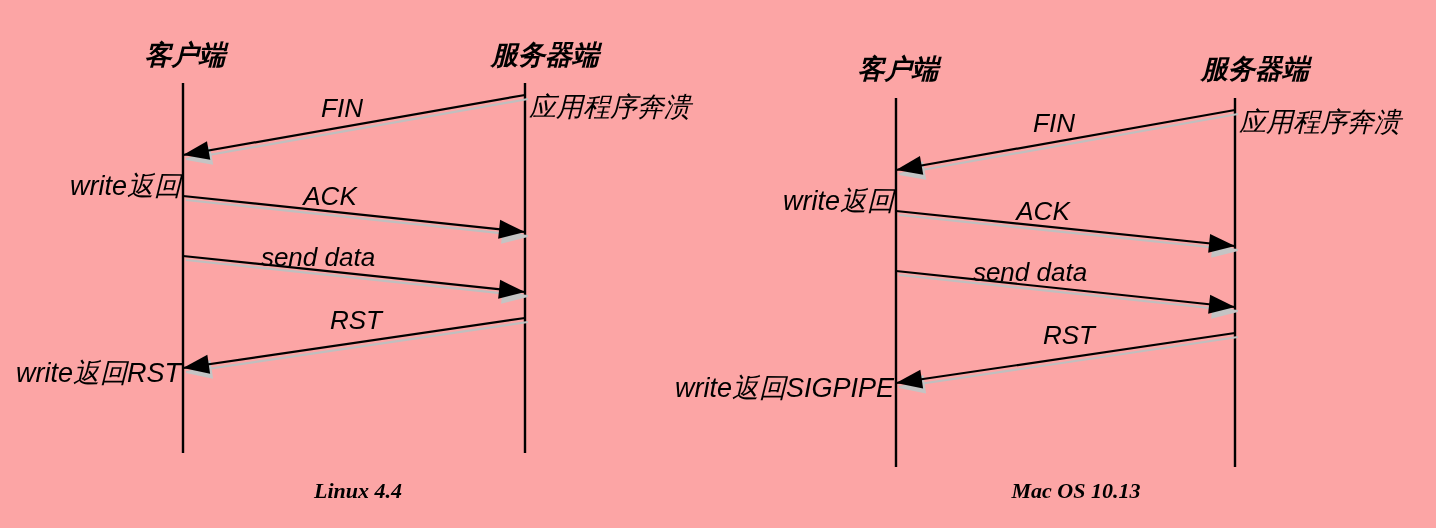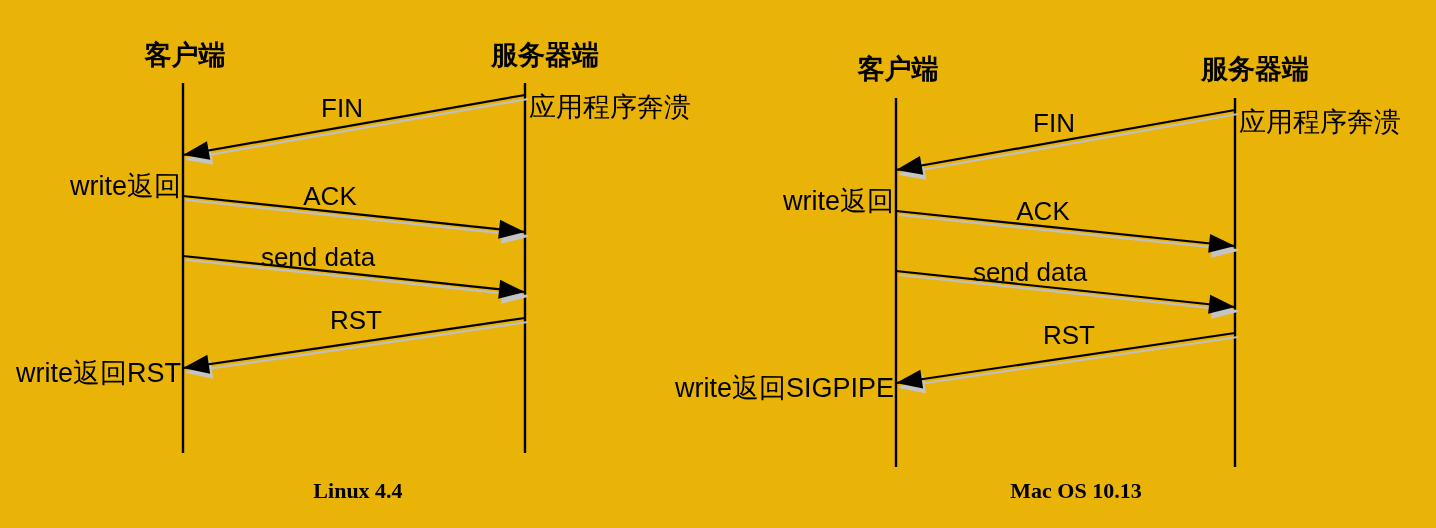--- a/index.html
+++ b/index.html
@@ -10,21 +10,22 @@
   body {
     width: 1436px;
     height: 528px;
     overflow: hidden;
     font-family: "Liberation Sans", sans-serif;
   }
   #stage {
     position: relative;
     width: 1436px;
     height: 528px;
-    background: #eab308;
+    background: #fca5a5;
+    font-style: italic;
   }
   svg.diagram-layer {
     position: absolute;
     top: 0;
     left: 0;
     width: 1436px;
     height: 528px;
   }
   .lifeline {
     stroke: #000000;

